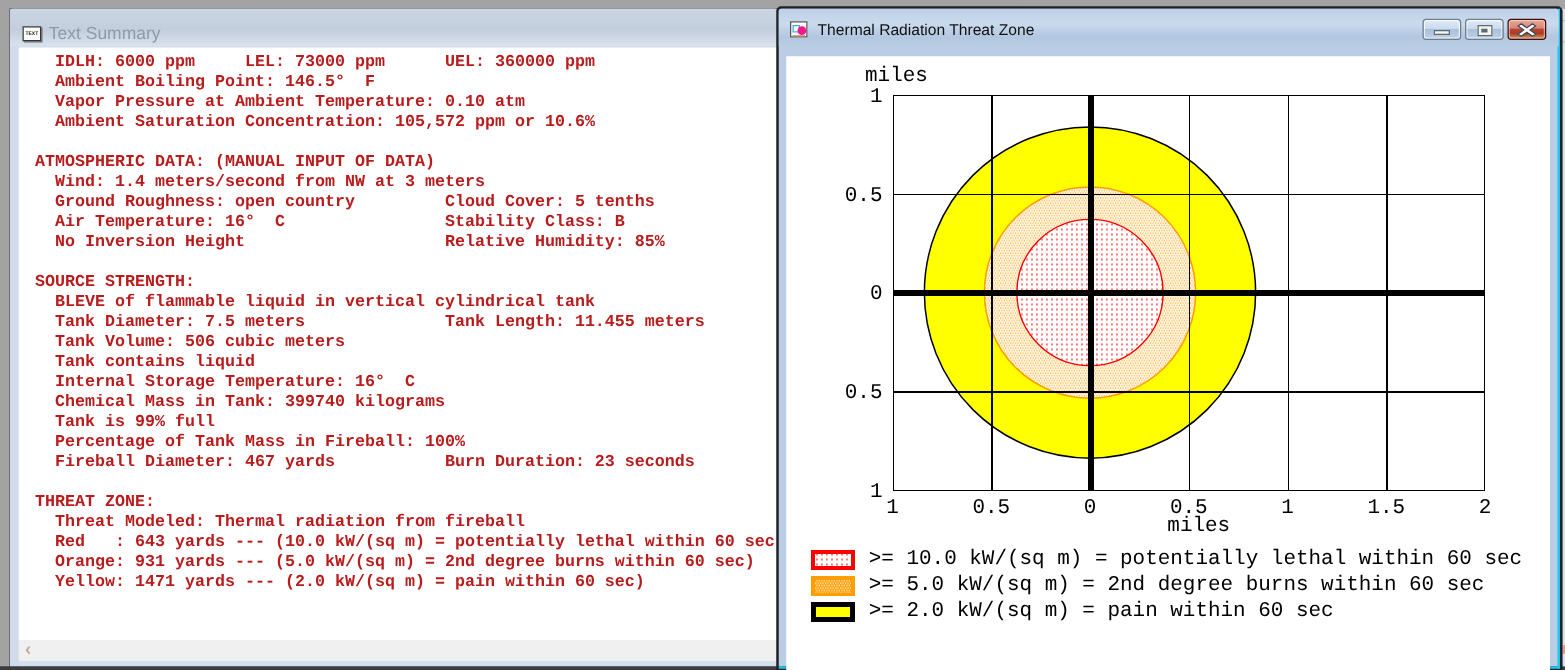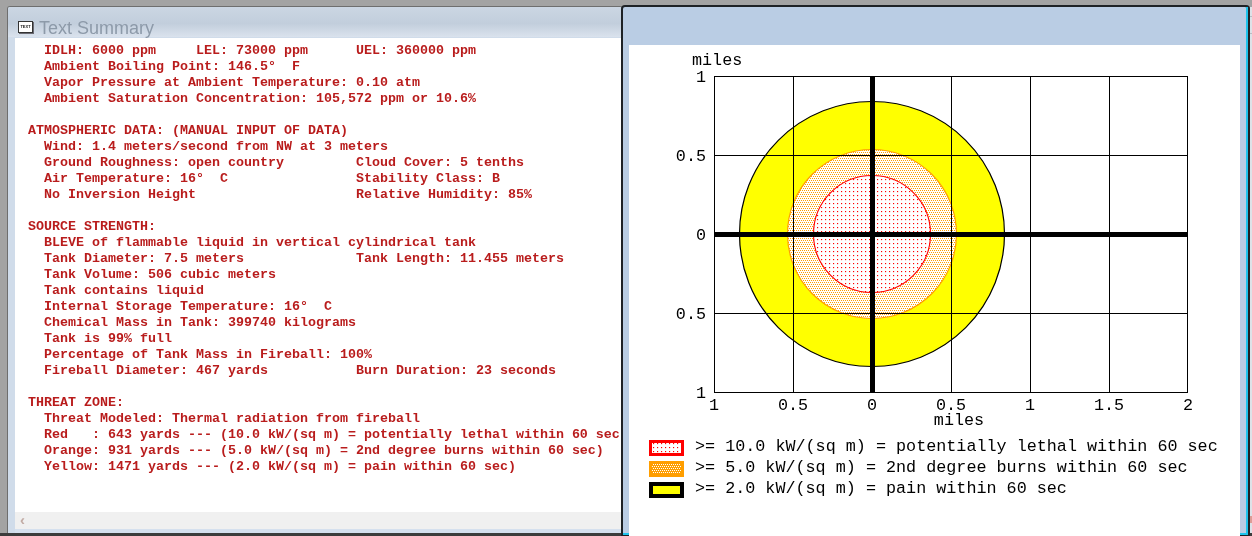--- a/index.html
+++ b/index.html
@@ -1,18 +1,18 @@
 <!DOCTYPE html>
 <html><head><meta charset="utf-8"><style>
 html,body{margin:0;padding:0}
 #stage{position:relative;width:1252px;height:536px;background:#a3a3a3;overflow:hidden;font-family:"Liberation Sans",sans-serif}
 
 #w1{position:absolute;left:7px;top:6px;width:616px;height:529px;background:#d0dcea;border:1px solid #6e6e6e;border-bottom:none;border-radius:3px 3px 0 0;box-sizing:border-box}
 #w1 .tb{position:absolute;left:0;top:0;width:100%;height:30px;background:linear-gradient(180deg,#cbd6e3 0%,#c2cedc 55%,#dae2ed 100%);border-radius:2px 2px 0 0}
-#w1 .title{position:absolute;left:31px;top:11px;font-size:18px;color:#8d9aa9}
+#w1 .title{position:absolute;left:31px;top:11px;font-size:14px;color:#8d9aa9}
 #w1icon{position:absolute;left:10px;top:14px;width:13px;height:10px;background:#fff;border:1px solid #333;box-shadow:1px 1px 0 #6a6a72;font:700 4px "Liberation Sans",sans-serif;color:#222;text-align:center;line-height:9px;letter-spacing:0}
 #w1 .content{position:absolute;left:7px;top:31px;right:0;height:474px;background:#fff;overflow:hidden}
 #w1 pre{margin:4px;padding:1px 0 0 9px;font:700 13.333px/16px "Liberation Mono",monospace;color:#b91c1c}
 #w1 .hsb{position:absolute;left:7px;top:505px;right:0;height:17px;background:#f0f0f0}
 #w1 .hsb span{position:absolute;left:5px;top:0px;font:700 15px/16px "Liberation Sans",sans-serif;color:#c2aba4}
 #w1 .bot{position:absolute;left:7px;top:522px;right:0;height:8px;background:#d5e0ee}
 
 #botline{position:absolute;left:0;top:533px;width:1252px;height:3px;background:#3c3c3c}
 
 #rstrip{position:absolute;left:1250px;top:7px;width:2px;height:526px;background:#dde2e8}
@@ -86,20 +86,40 @@
   <div id="rstrip">
       <div class="l1"></div>
       <div class="l2"></div>
       <div class="px"></div>
     </div>
 
   <div id="w2">
     <div class="frame"></div>
     <div class="cyanR"></div>
       <div class="cyanB"></div>
+    <div class="tb">
+      <div id="w2icon">
+          <div class="sq"></div>
+          <div class="ci"></div>
+          <div class="ln"></div>
+        </div>
+      <span class="title">Thermal Radiation Threat Zone</span>
+      <div class="cbtn std" id="btnmin">
+          <div class="g"></div>
+        </div>
+      <div class="cbtn std" id="btnmax">
+          <div class="g"></div>
+          <div class="g2"></div>
+        </div>
+      <div class="cbtn" id="btncls">
+        <svg width="29" height="15" viewBox="0 0 29 15" style="position:absolute;left:0;top:0">
+          <path d="M10 3 L14.5 6.2 L19 3 L21.5 4.8 L17 8 L21.5 11.2 L19 13 L14.5 9.8 L10 13 L7.5 11.2 L12 8 L7.5 4.8 Z" fill="#fff" stroke="#3c4a5a" stroke-width="1"></path>
+        </svg>
+      </div>
+    </div>
     <div class="content">
       <svg width="611" height="491" viewBox="629 35 611 491">
         <defs>
           <pattern id="rd" x="0" y="0" width="4" height="4" patternUnits="userSpaceOnUse">
             <rect width="4" height="4" fill="#fff"></rect>
               <rect x="1" y="1" width="1.15" height="1.15" fill="#ff0000"></rect>
           </pattern>
           <pattern id="od" x="0" y="0" width="2" height="4" patternUnits="userSpaceOnUse">
             <rect width="2" height="4" fill="#fff"></rect>
               <rect x="0" y="0" width="1" height="1" fill="#ff9e00"></rect>

